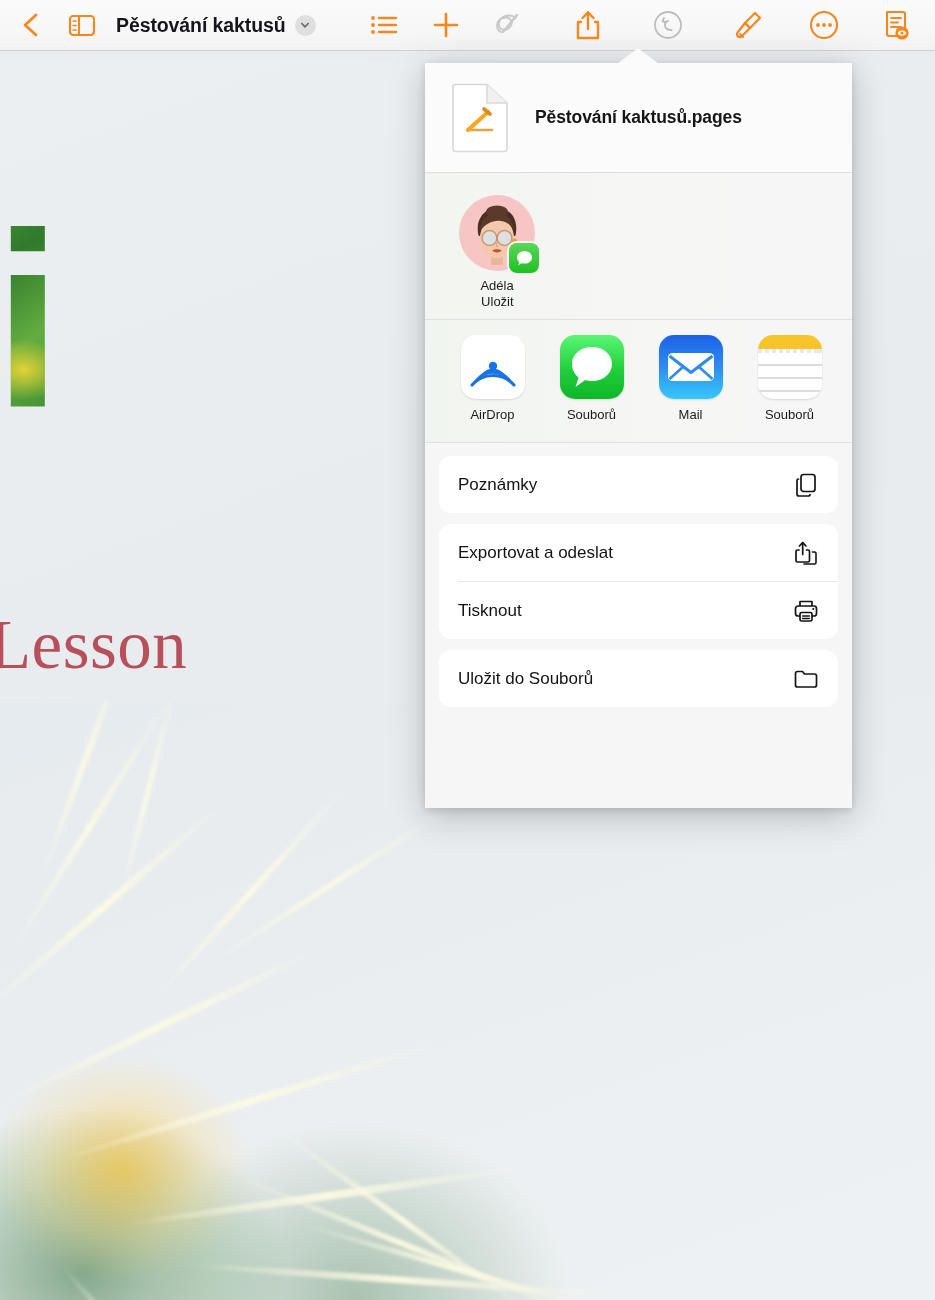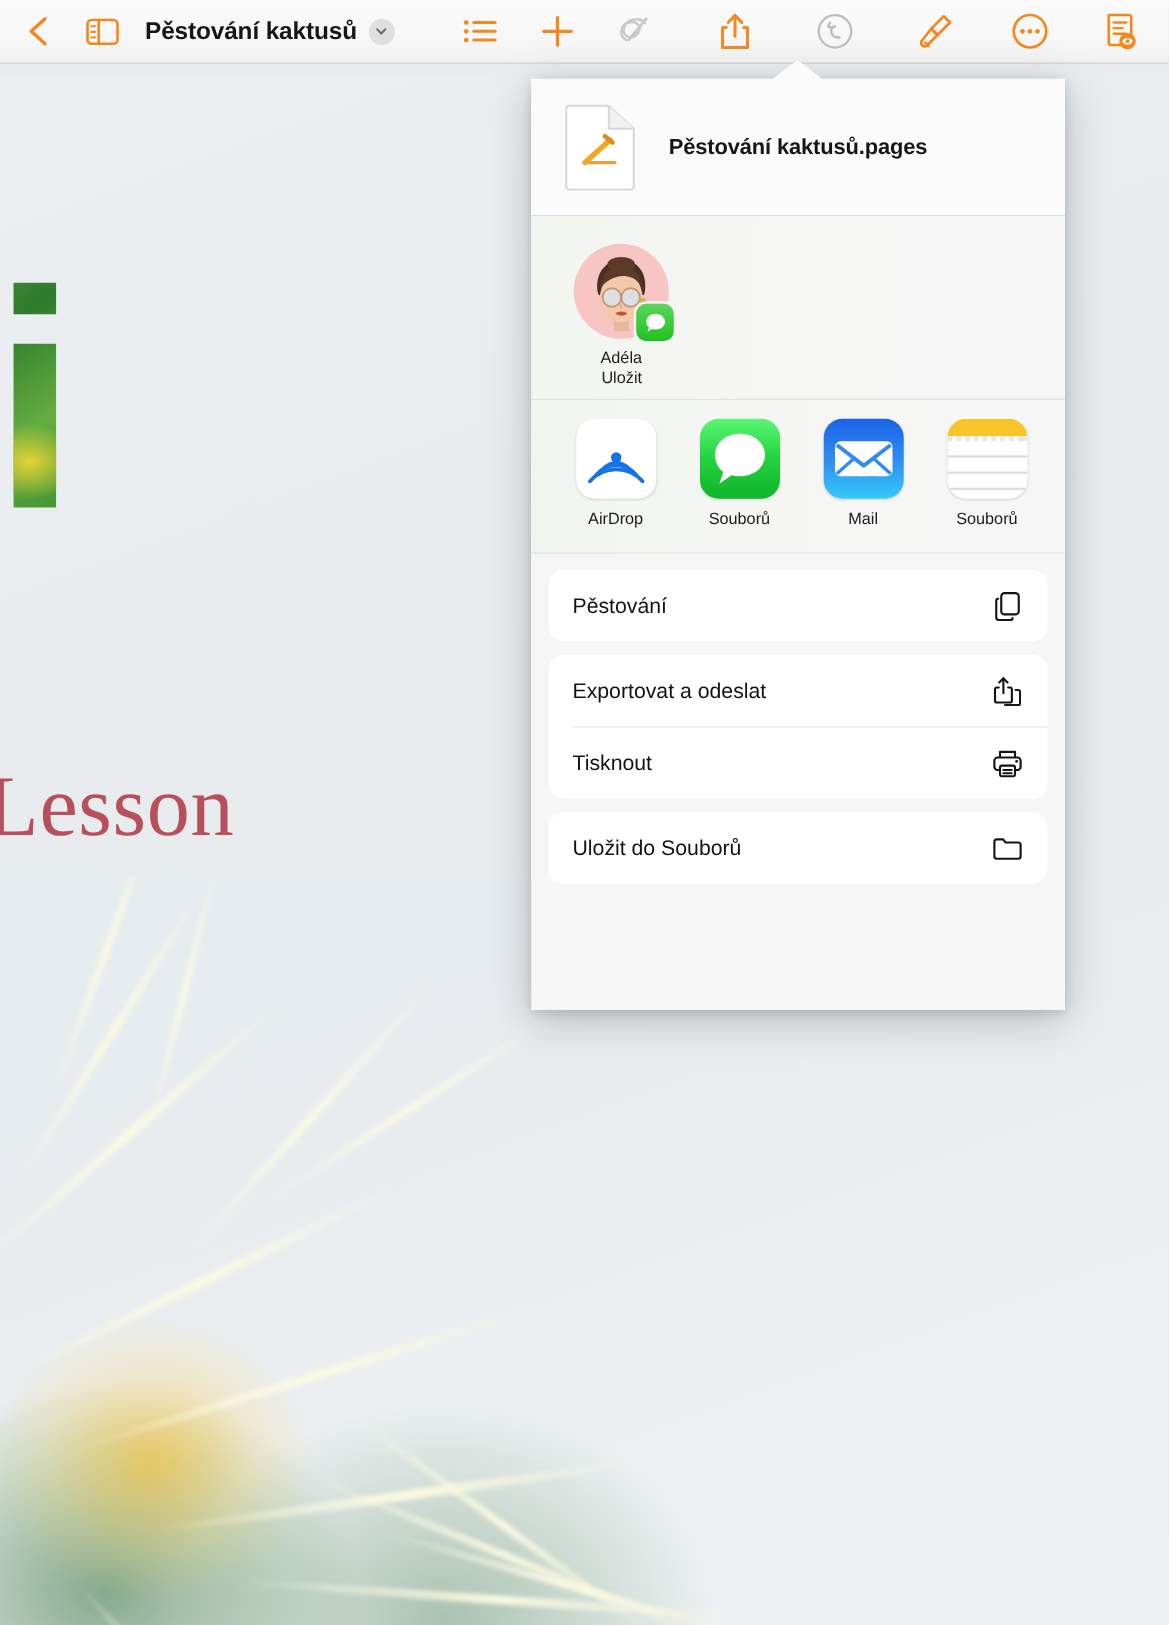--- a/index.html
+++ b/index.html
@@ -428,21 +428,21 @@
         
         
       </div>
 
     </div>
 
     <div class="pop-actions">
 
       <div class="act-group">
         <div class="act-row">
-          <span class="act-label">Pěstování</span>
+          <span class="act-label">Poznámky</span>
           <span class="act-icon">
             <svg width="26" height="26" viewBox="0 0 26 26">
               <rect x="8" y="2.5" width="14" height="17" rx="2.6" fill="none" stroke="#141414" stroke-width="1.7"></rect>
               <path d="M17 22.5 Q17 24 15 24 H6 Q4 24 4 22 V8.5 Q4 7 5.5 7" fill="none" stroke="#141414" stroke-width="1.7" stroke-linecap="round"></path>
             </svg>
           </span>
         </div>
       </div>
 
       <div class="act-group">

